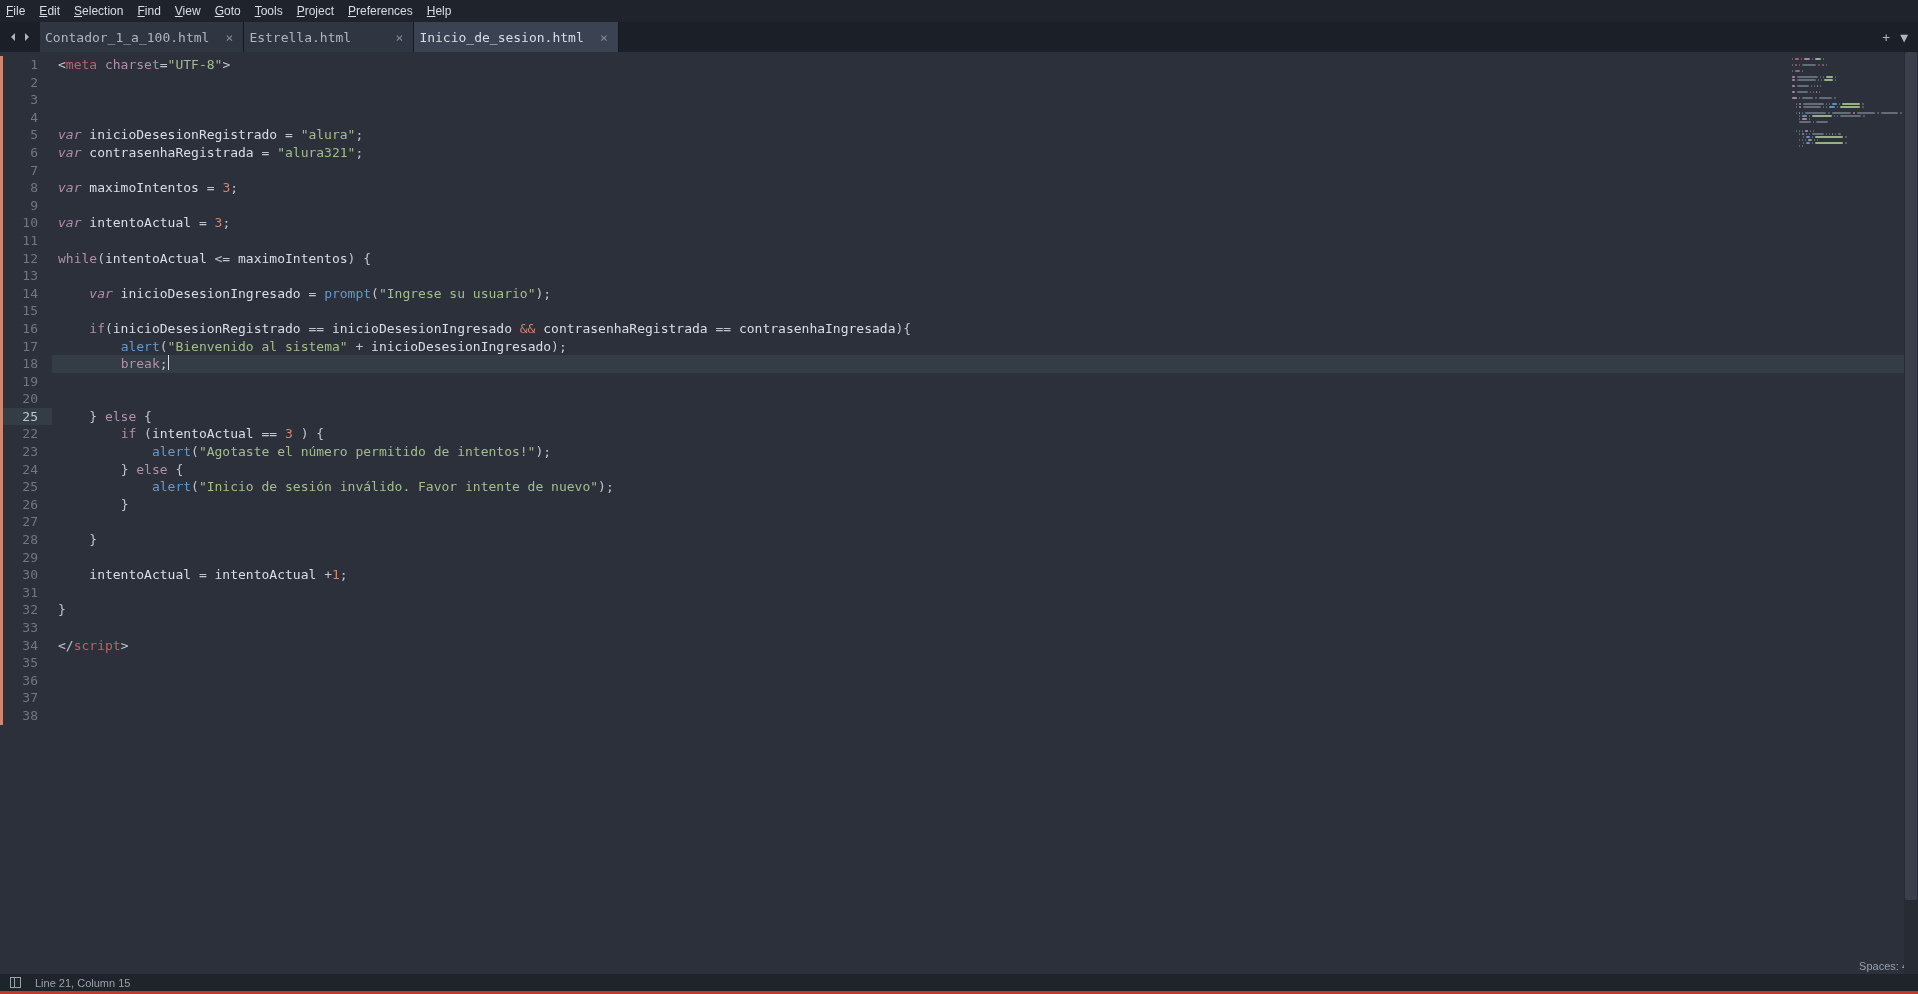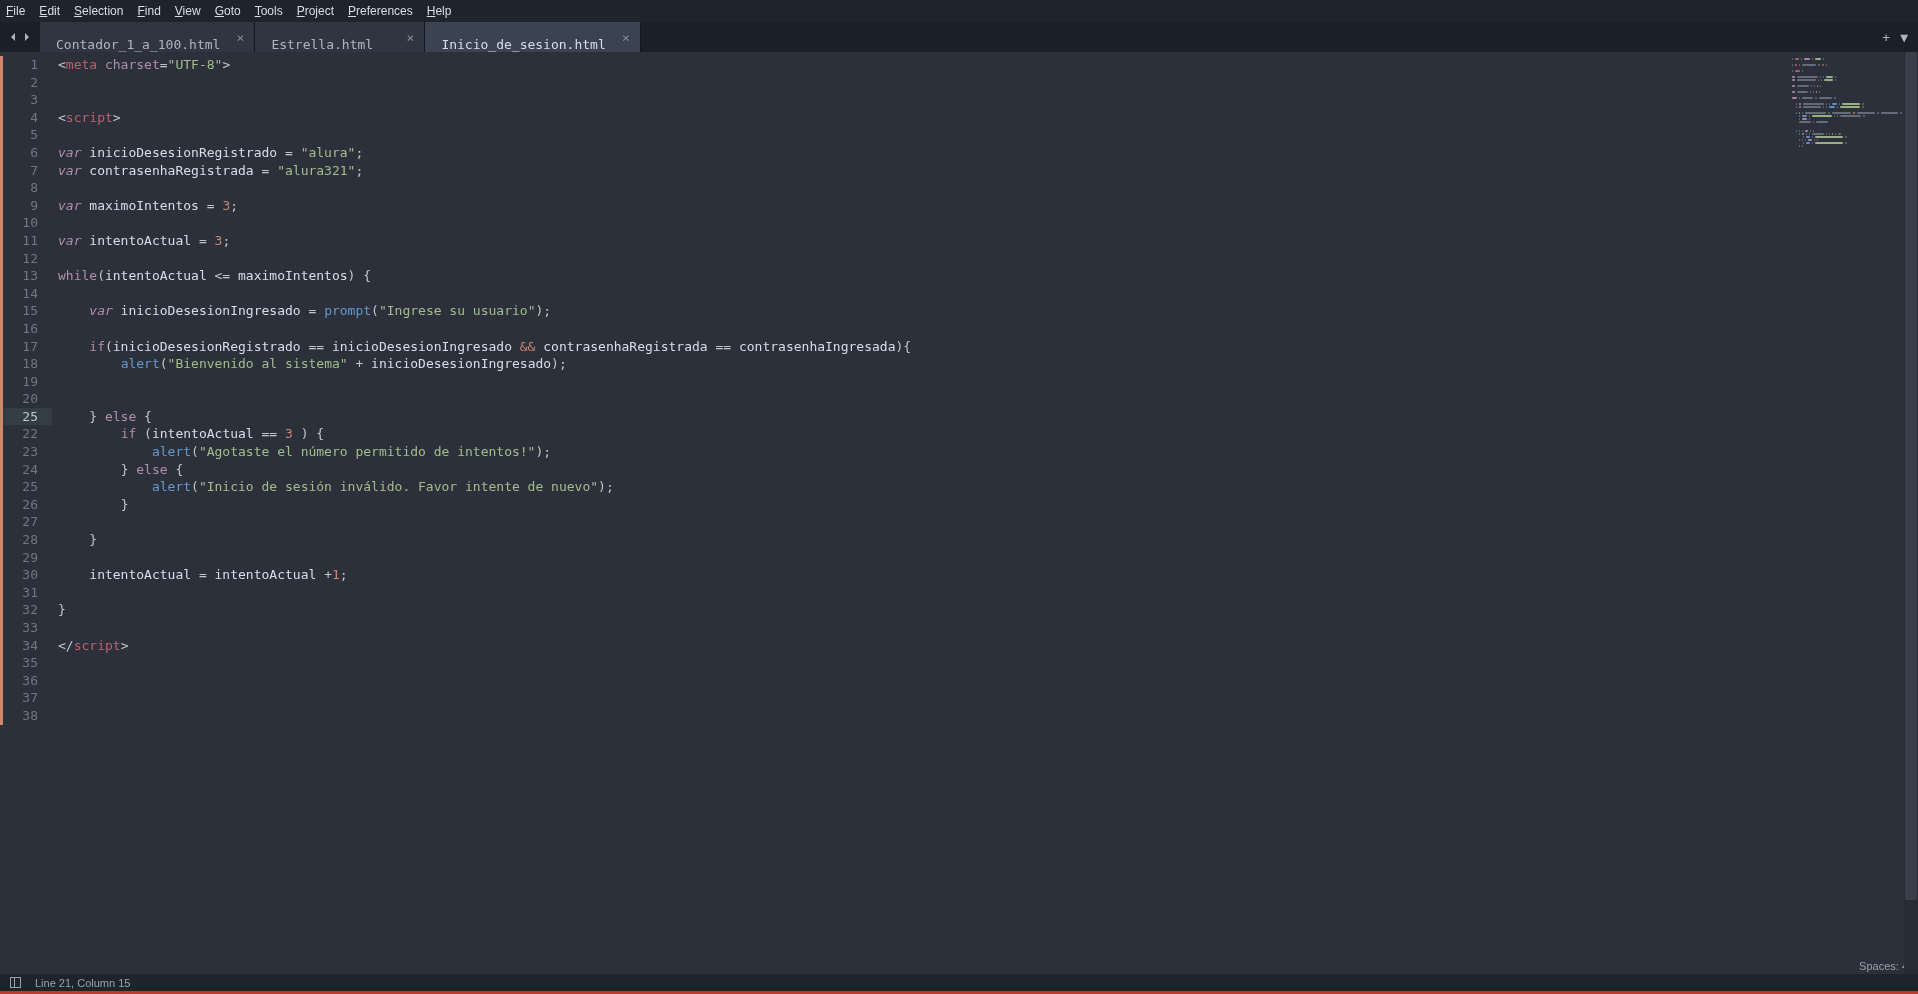--- a/index.html
+++ b/index.html
@@ -37,22 +37,22 @@
 .nav-arrows {
   display: flex;
   align-items: center;
   gap: 4px;
   padding: 0 8px;
   color: #aeb5c2;
 }
 .nav-arrows svg { width: 10px; height: 10px; fill: #aeb5c2; }
 .tab {
   display: flex;
-  align-items: flex-end;
-  padding: 0 34px 0 16px;
+  align-items: center;
+  padding: 0 34px 0 5px;
   position: relative;
   color: #aeb5c2;
   border-right: 1px solid #14171d;
   min-width: 170px;
 }
 .tab.inactive { background: #2f3641; }
 .tab.active   { background: #3b4252; color: #d8dee9; }
 .tab .close {
   position: absolute;
   right: 10px;
@@ -274,35 +274,35 @@
       <div class="ln">34</div>
       <div class="ln">35</div>
       <div class="ln">36</div>
       <div class="ln">37</div>
       <div class="ln">38</div>
     </div>
   <div class="code-area" id="code">
       <div class="code-line"><span class="tag-ang">&lt;</span><span class="tag-name">meta</span><span class="ident"> </span><span class="attr">charset</span><span class="op">=</span><span class="str">"UTF-8"</span><span class="tag-ang">&gt;</span></div>
       <div class="code-line"></div>
       <div class="code-line"></div>
-      <div class="code-line"><span class="tag-ang">&lt;</span><span class="tag-name">script</span><span class="tag-ang">&gt;</span></div>
       <div class="code-line"></div>
       <div class="code-line"><span class="kw">var</span><span class="ident"> inicioDesesionRegistrado </span><span class="op">=</span><span class="ident"> </span><span class="str">"alura"</span><span class="op">;</span></div>
       <div class="code-line"><span class="kw">var</span><span class="ident"> contrasenhaRegistrada </span><span class="op">=</span><span class="ident"> </span><span class="str">"alura321"</span><span class="op">;</span></div>
       <div class="code-line"></div>
       <div class="code-line"><span class="kw">var</span><span class="ident"> maximoIntentos </span><span class="op">=</span><span class="ident"> </span><span class="num">3</span><span class="op">;</span></div>
       <div class="code-line"></div>
       <div class="code-line"><span class="kw">var</span><span class="ident"> intentoActual </span><span class="op">=</span><span class="ident"> </span><span class="num">3</span><span class="op">;</span></div>
       <div class="code-line"></div>
       <div class="code-line"><span class="kw2">while</span><span class="op">(</span><span class="ident">intentoActual </span><span class="op">&lt;=</span><span class="ident"> maximoIntentos</span><span class="op">) {</span></div>
       <div class="code-line"></div>
       <div class="code-line"><span class="ident">    </span><span class="kw">var</span><span class="ident"> inicioDesesionIngresado </span><span class="op">=</span><span class="ident"> </span><span class="fn">prompt</span><span class="op">(</span><span class="str">"Ingrese su usuario"</span><span class="op">);</span></div>
       <div class="code-line"></div>
       <div class="code-line"><span class="ident">    </span><span class="kw2">if</span><span class="op">(</span><span class="ident">inicioDesesionRegistrado </span><span class="op">==</span><span class="ident"> inicioDesesionIngresado </span><span class="bool">&amp;&amp;</span><span class="ident"> contrasenhaRegistrada </span><span class="op">==</span><span class="ident"> contrasenhaIngresada</span><span class="op">){</span></div>
       <div class="code-line"><span class="ident">        </span><span class="fn">alert</span><span class="op">(</span><span class="str">"Bienvenido al sistema"</span><span class="ident"> </span><span class="op">+</span><span class="ident"> inicioDesesionIngresado</span><span class="op">);</span></div>
+      <div class="code-line hl"><span class="ident">        </span><span class="kw2">break</span><span class="op">;</span><span class="caret"></span></div>
       <div class="code-line"></div>
       <div class="code-line"></div>
       <div class="code-line"><span class="ident">    </span><span class="op">}</span><span class="ident"> </span><span class="kw2">else</span><span class="ident"> </span><span class="op">{</span></div>
       <div class="code-line"><span class="ident">        </span><span class="kw2">if</span><span class="ident"> </span><span class="op">(</span><span class="ident">intentoActual </span><span class="op">==</span><span class="ident"> </span><span class="num">3</span><span class="ident"> </span><span class="op">) {</span></div>
       <div class="code-line"><span class="ident">            </span><span class="fn">alert</span><span class="op">(</span><span class="str">"Agotaste el número permitido de intentos!"</span><span class="op">);</span></div>
       <div class="code-line"><span class="ident">        </span><span class="op">}</span><span class="ident"> </span><span class="kw2">else</span><span class="ident"> </span><span class="op">{</span></div>
       <div class="code-line"><span class="ident">            </span><span class="fn">alert</span><span class="op">(</span><span class="str">"Inicio de sesión inválido. Favor intente de nuevo"</span><span class="op">);</span></div>
       <div class="code-line"><span class="ident">        </span><span class="op">}</span></div>
       <div class="code-line"></div>
       <div class="code-line"><span class="ident">    </span><span class="op">}</span></div>

